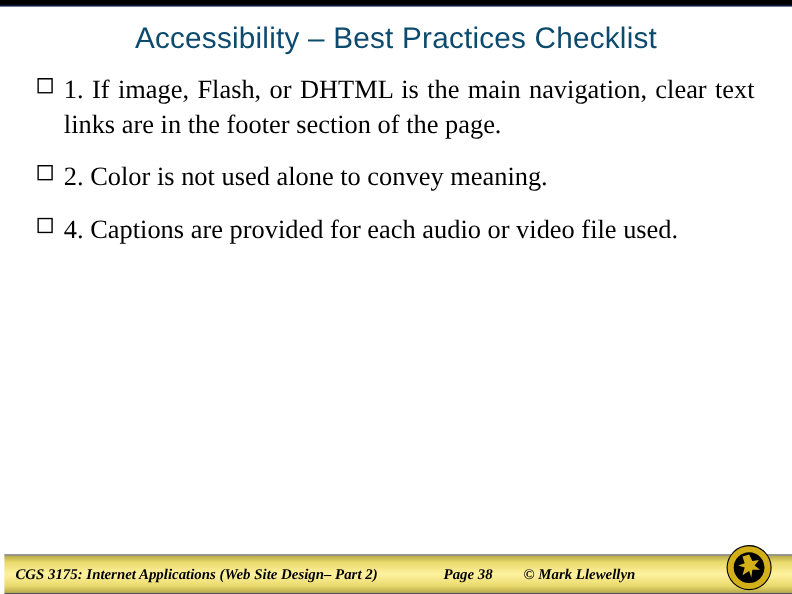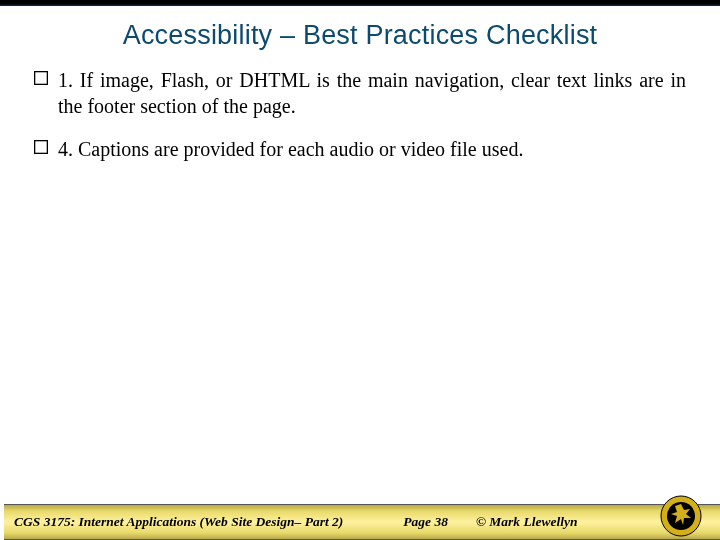--- a/index.html
+++ b/index.html
@@ -24,21 +24,21 @@
     padding: 14px 20px 10px 20px;
     letter-spacing: 0.2px;
   }
   .content {
     padding: 6px 34px 0 34px;
   }
   .item {
     display: flex;
     align-items: flex-start;
     margin-bottom: 16px;
-    font-size: 20px;
+    font-size: 24px;
     line-height: 1.32;
     color: #000;
     text-align: justify;
   }
   .bullet {
     flex: 0 0 24px;
     padding-top: 4px;
   }
   .bullet svg { display: block; }
   .item-text { flex: 1; }
@@ -88,20 +88,28 @@
         </svg>
     </span>
     <span class="item-text">1. If image, Flash, or DHTML is the main navigation, clear text links are in the footer section of the page.</span>
   </div>
   <div class="item">
     <span class="bullet">
       <svg width="14" height="14" viewBox="0 0 14 14">
           <rect x="0.5" y="0.5" width="13" height="13" fill="none" stroke="#000" stroke-width="1.6"></rect>
         </svg>
     </span>
+    <span class="item-text">2. Color is not used alone to convey meaning.</span>
+  </div>
+  <div class="item">
+    <span class="bullet">
+      <svg width="14" height="14" viewBox="0 0 14 14">
+          <rect x="0.5" y="0.5" width="13" height="13" fill="none" stroke="#000" stroke-width="1.6"></rect>
+        </svg>
+    </span>
     <span class="item-text">4. Captions are provided for each audio or video file used.</span>
   </div>
 </div>
 
 <div class="footer">
   <span class="course">CGS 3175: Internet Applications (Web Site Design– Part 2)</span>
   <span class="page">Page 38</span>
   <span class="copy">© Mark Llewellyn</span>
 </div>
 

